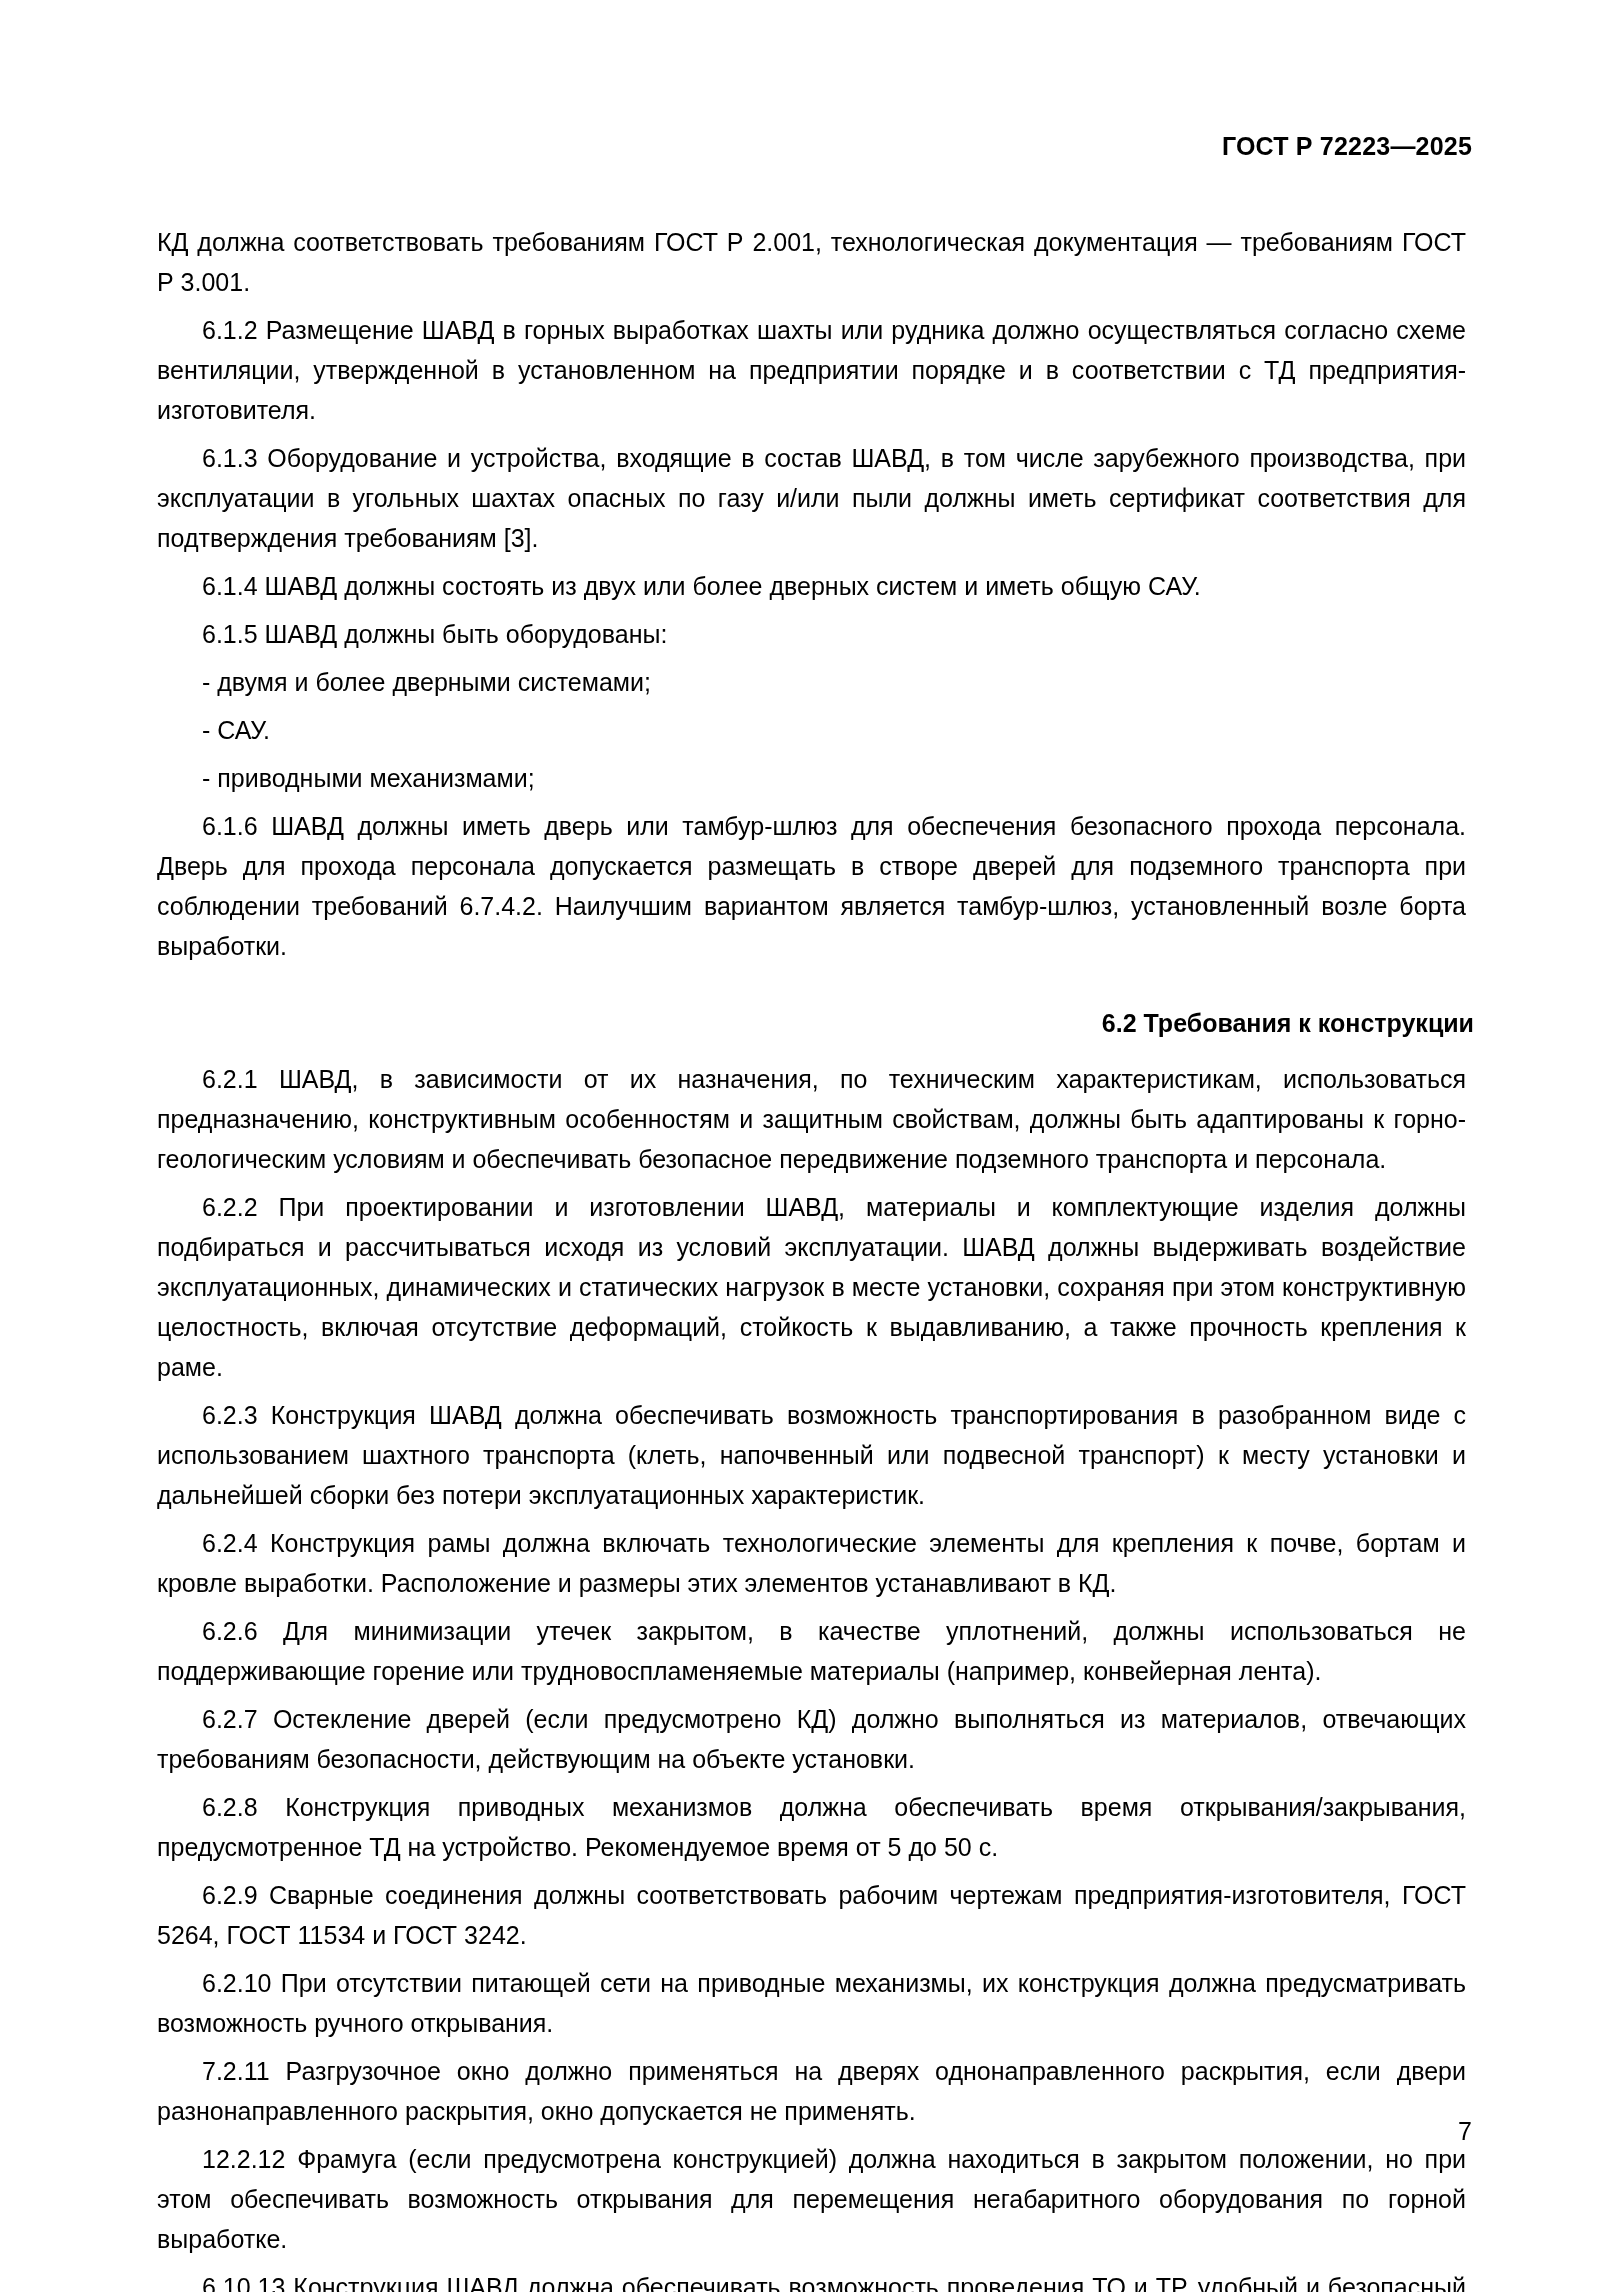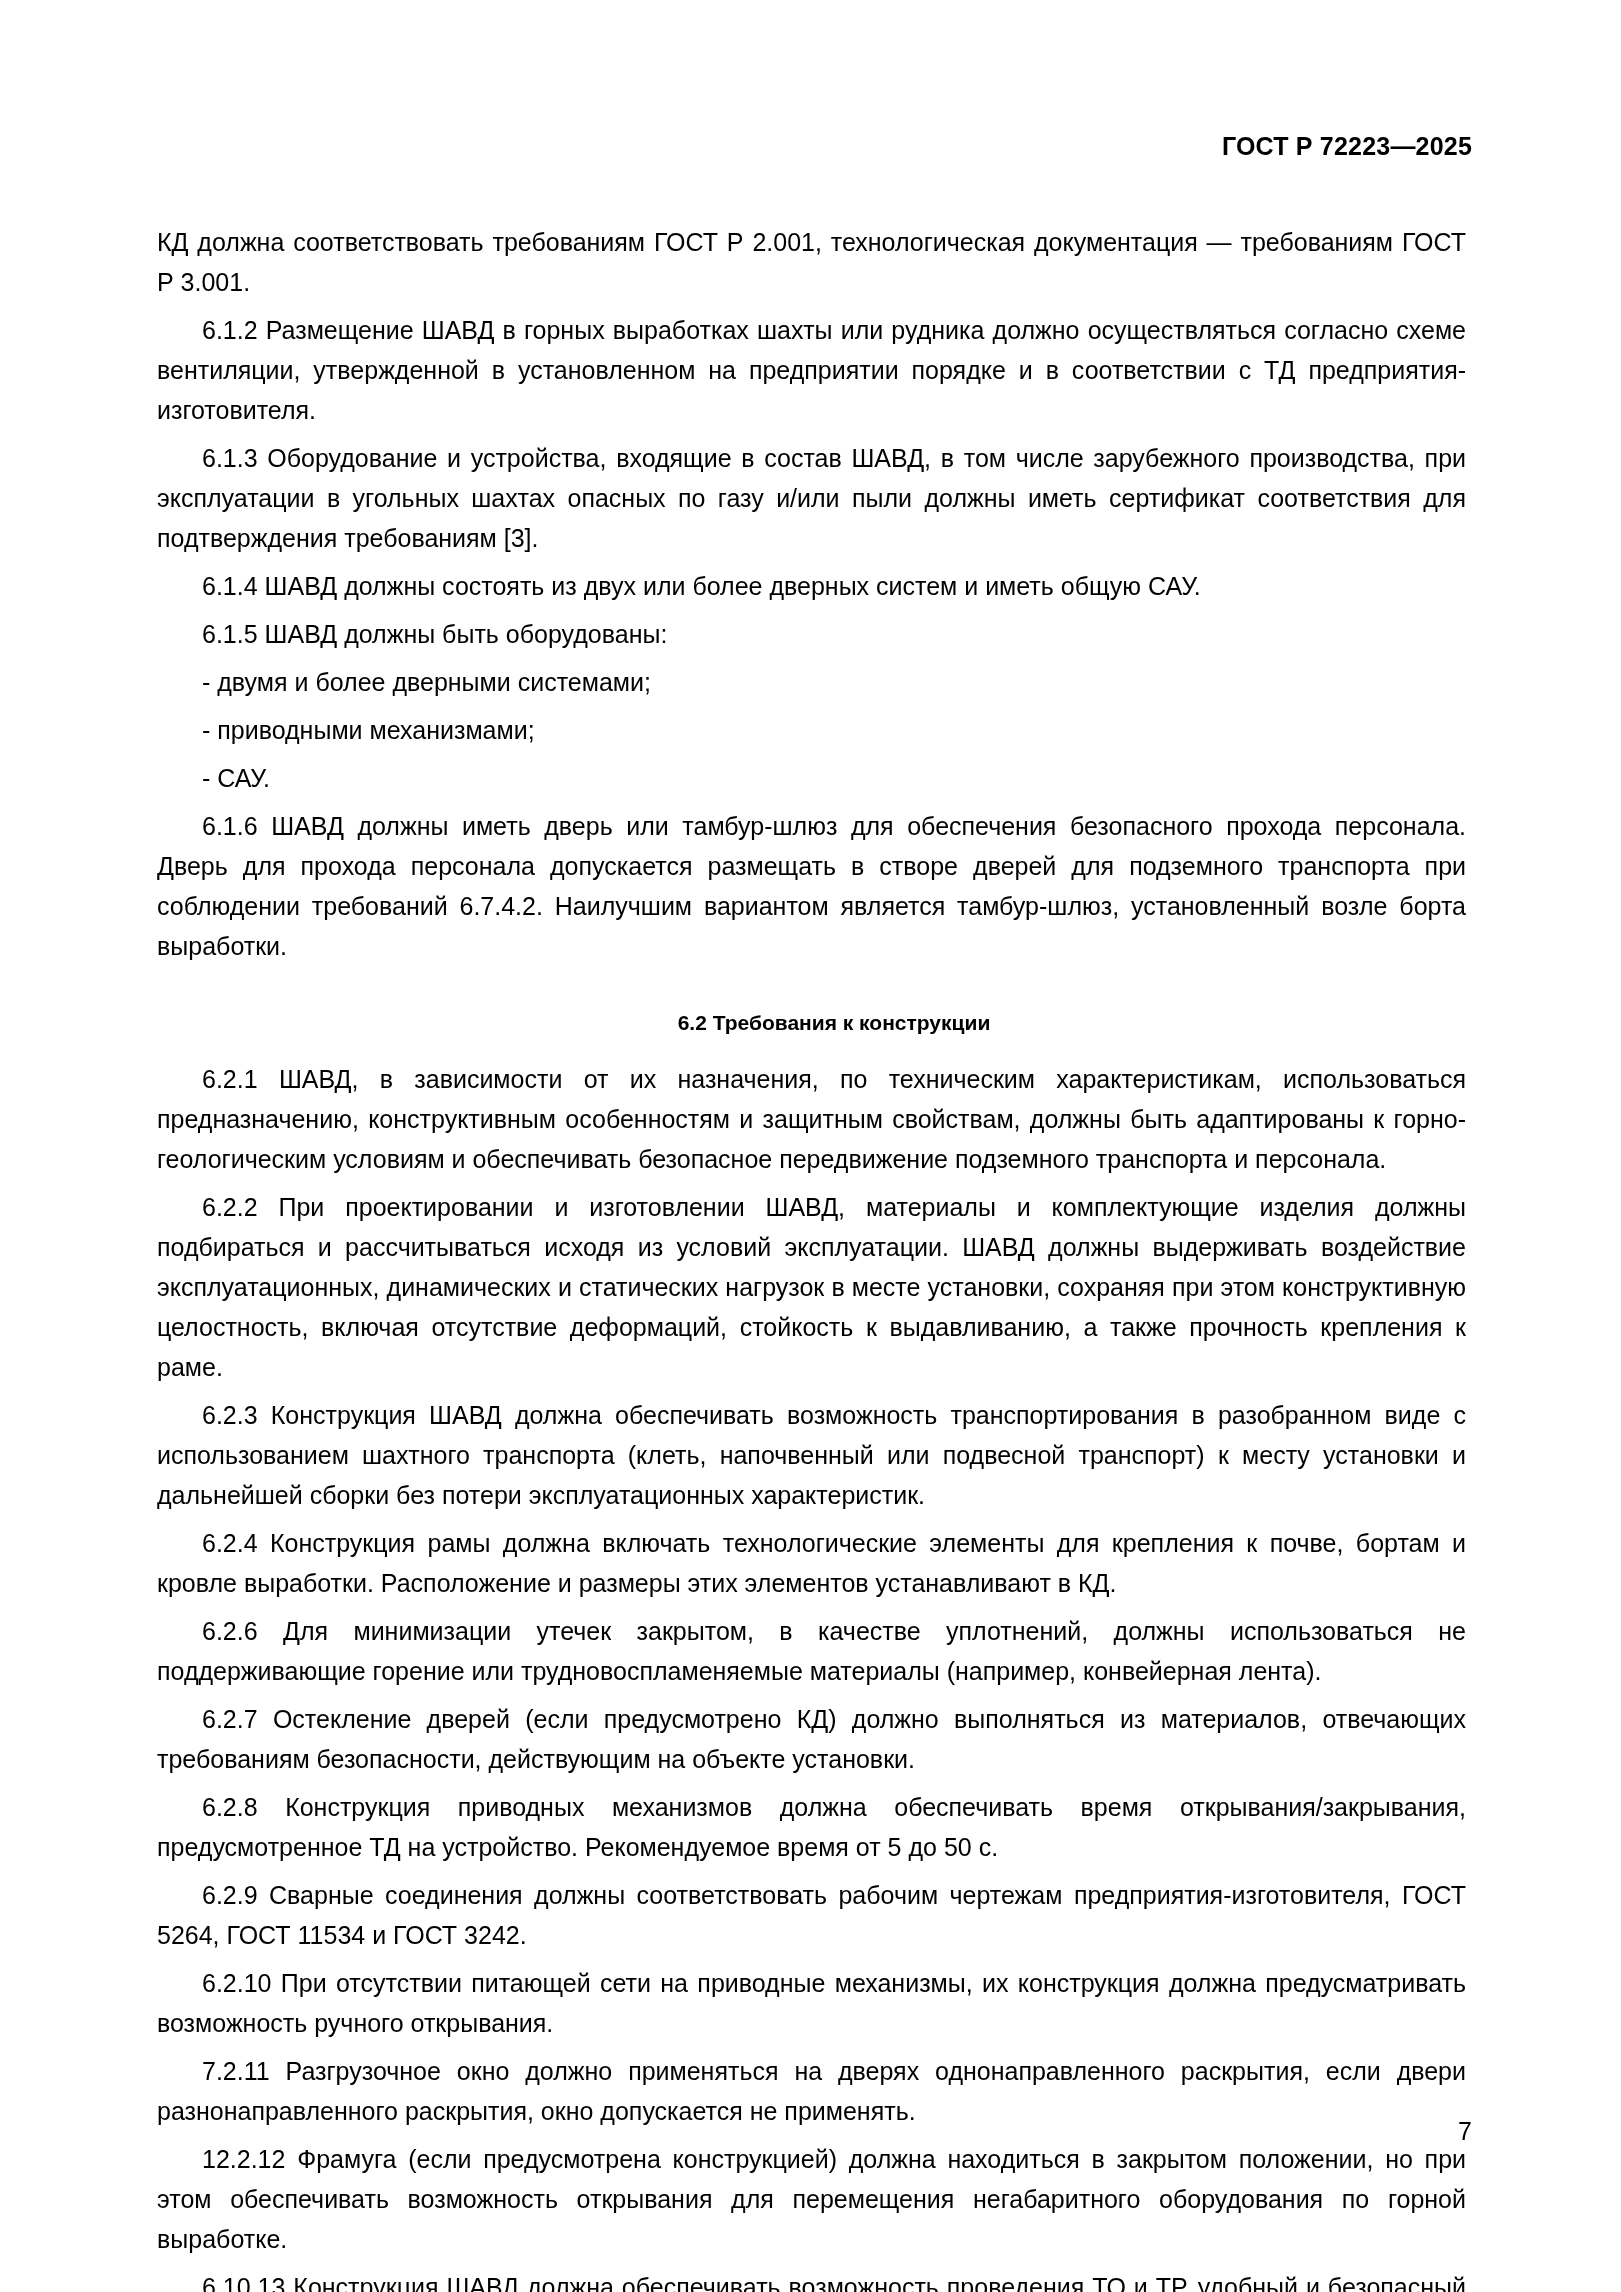--- a/index.html
+++ b/index.html
@@ -51,24 +51,24 @@
     text-indent: 0;
   }
   p.dash {
     text-indent: 45px;
   }
   .subhead {
     margin: 0;
     padding-top: 29px;
     padding-bottom: 7.8px;
     text-indent: 45px;
-    font-size: 21px;
+    font-size: 25px;
     font-weight: bold;
     line-height: 40px;
-    text-align: center;
+    text-align: right;
   }
   .pagenum {
     position: absolute;
     bottom: 147px;
     right: 149px;
     font-size: 25px;
   }
 </style>
 </head>
 <body>
@@ -78,22 +78,22 @@
   <div class="header">ГОСТ Р 72223—2025</div>
 
   <div class="content">
 
     <p class="noindent">КД должна соответствовать требованиям ГОСТ Р 2.001, технологическая документация — требованиям ГОСТ Р 3.001.</p>
     <p class="indent">6.1.2 Размещение ШАВД в горных выработках шахты или рудника должно осуществляться согласно схеме вентиляции, утвержденной в установленном на предприятии порядке и в соответствии с ТД предприятия-изготовителя.</p>
     <p class="indent">6.1.3 Оборудование и устройства, входящие в состав ШАВД, в том числе зарубежного производства, при эксплуатации в угольных шахтах опасных по газу и/или пыли должны иметь сертификат соответствия для подтверждения требованиям [3].</p>
     <p class="indent">6.1.4 ШАВД должны состоять из двух или более дверных систем и иметь общую САУ.</p>
     <p class="indent">6.1.5 ШАВД должны быть оборудованы:</p>
     <p class="dash">- двумя и более дверными системами;</p>
+    <p class="dash">-  САУ.</p>
     <p class="dash">-  приводными механизмами;</p>
-    <p class="dash">-  САУ.</p>
     <p class="indent">6.1.6 ШАВД должны иметь дверь или тамбур-шлюз для обеспечения безопасного прохода персонала. Дверь для прохода персонала допускается размещать в створе дверей для подземного транспорта при соблюдении требований 6.7.4.2. Наилучшим вариантом является тамбур-шлюз, установленный возле борта выработки.</p>
 
     <h2 class="subhead">6.2  Требования к конструкции</h2>
 
     <p class="indent">6.2.1 ШАВД, в зависимости от их назначения, по техническим характеристикам, использоваться предназначению, конструктивным особенностям и защитным свойствам, должны быть адаптированы к горно-геологическим условиям и обеспечивать безопасное передвижение подземного транспорта и персонала.</p>
     <p class="indent">6.2.2 При проектировании и изготовлении ШАВД, материалы и комплектующие изделия должны подбираться и рассчитываться исходя из условий эксплуатации. ШАВД должны выдерживать воздействие эксплуатационных, динамических и статических нагрузок в месте установки, сохраняя при этом конструктивную целостность, включая отсутствие деформаций, стойкость к выдавливанию, а также прочность крепления к раме.</p>
     <p class="indent">6.2.3 Конструкция ШАВД должна обеспечивать возможность транспортирования в разобранном виде с использованием шахтного транспорта (клеть, напочвенный или подвесной транспорт) к месту установки и дальнейшей сборки без потери эксплуатационных характеристик.</p>
     <p class="indent">6.2.4 Конструкция рамы должна включать технологические элементы для крепления к почве, бортам и кровле выработки. Расположение и размеры этих элементов устанавливают в КД.</p>
     <p class="indent">6.2.6 Для минимизации утечек закрытом, в качестве уплотнений, должны использоваться не поддерживающие горение или трудновоспламеняемые материалы (например, конвейерная лента).</p>
     <p class="indent">6.2.7 Остекление дверей (если предусмотрено КД) должно выполняться из материалов, отвечающих требованиям безопасности, действующим на объекте установки.</p>

